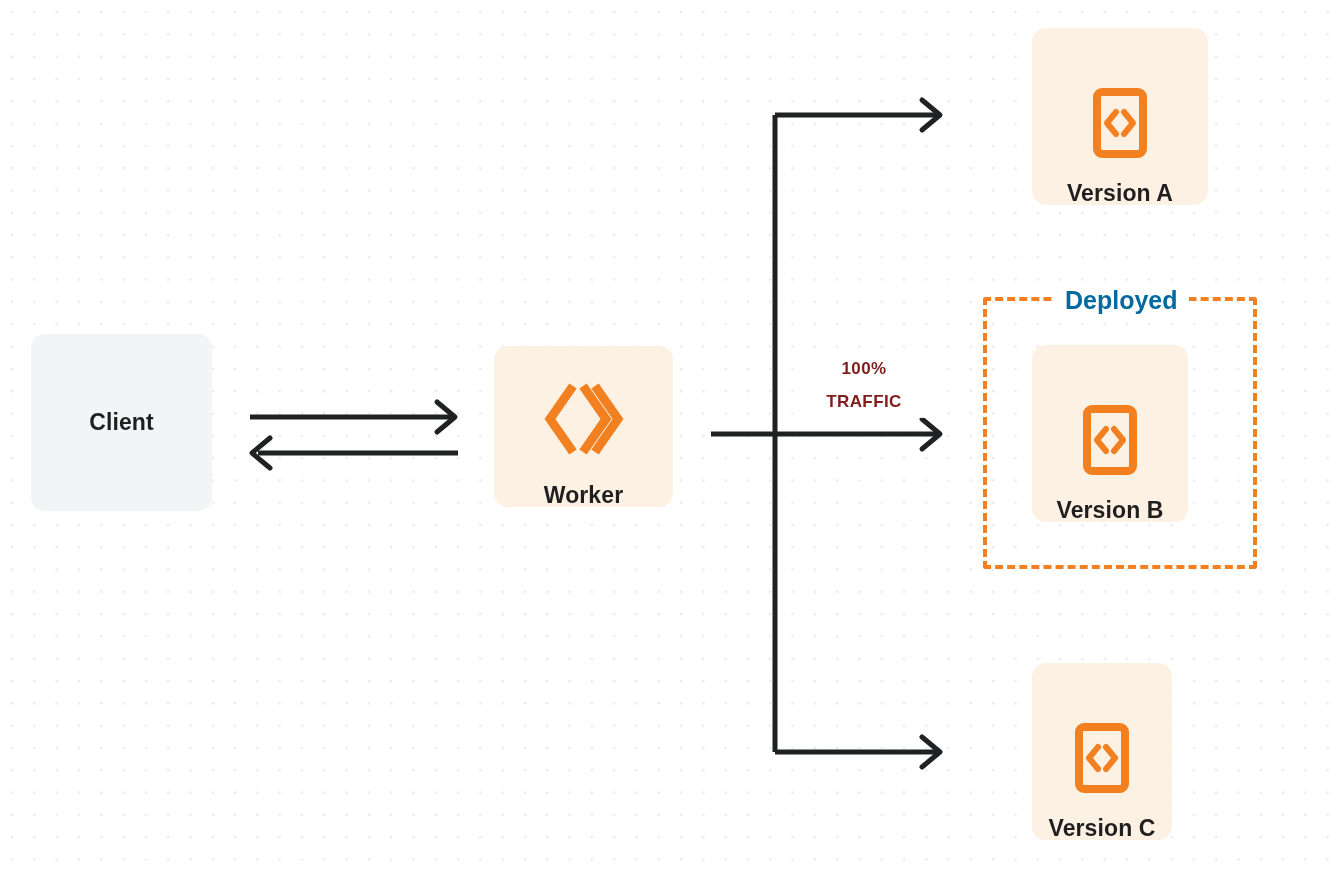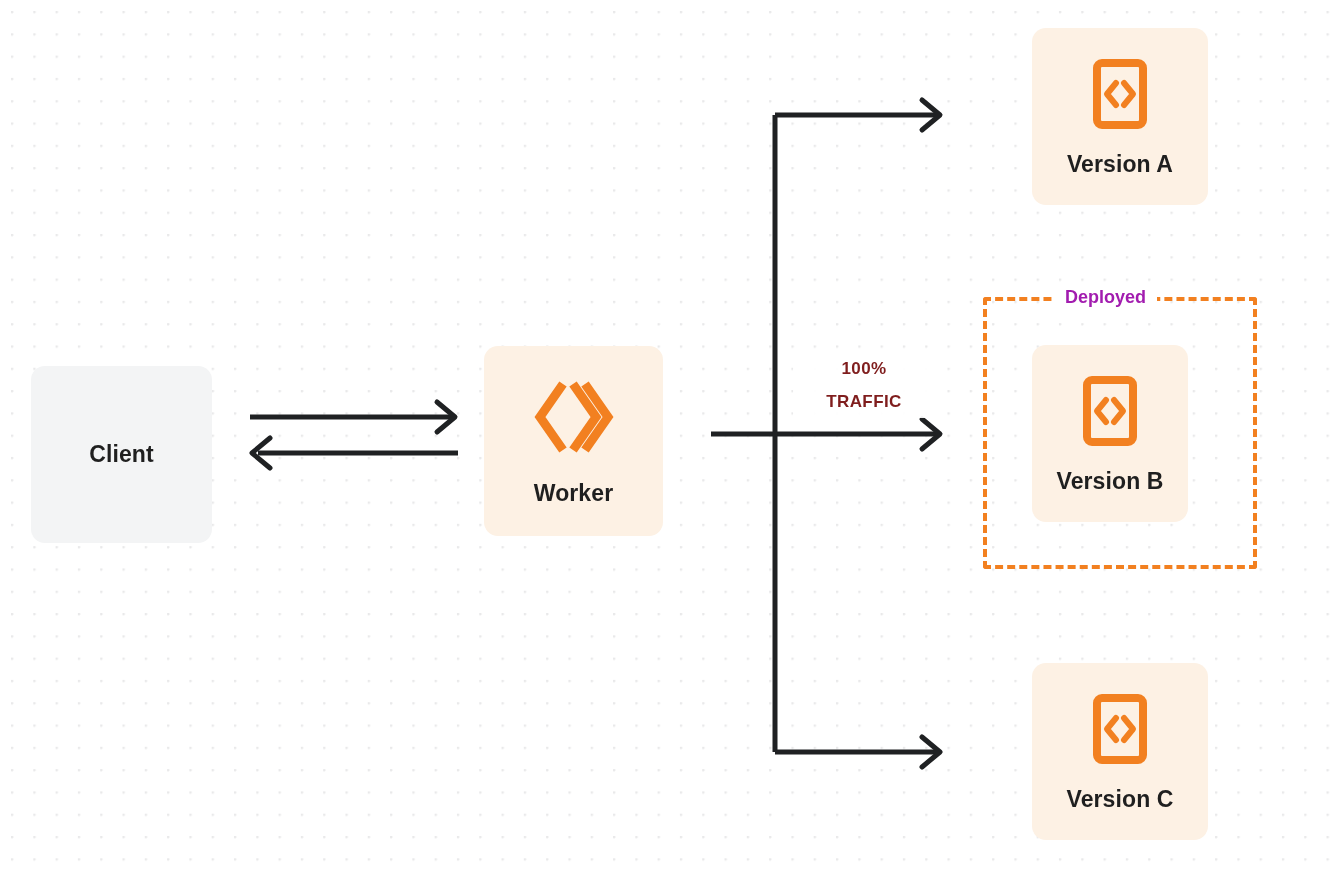--- a/index.html
+++ b/index.html
@@ -25,20 +25,21 @@
     display: flex;
     flex-direction: column;
     align-items: center;
     justify-content: center;
   }
   .node-client {
     background: #f3f4f5;
   }
   .node-orange {
     background: #fdf1e4;
+    justify-content: flex-end;
   }
   .node-label {
     font-size: 23px;
     font-weight: bold;
     color: #1f1f1f;
     letter-spacing: 0.1px;
     line-height: 1;
   }
   .node-icon {
     display: block;
@@ -53,22 +54,22 @@
 
   .deployed-frame {
     position: absolute;
     border: 4px dashed #f28020;
     border-radius: 3px;
     box-sizing: border-box;
   }
   .deployed-title {
     position: absolute;
     background: #ffffff;
-    color: #a21caf;
-    font-size: 18px;
+    color: #0369a1;
+    font-size: 25px;
     font-weight: bold;
     line-height: 1;
     padding: 0 11px;
     white-space: nowrap;
   }
 
   .traffic-label {
     position: absolute;
     text-align: center;
     color: #7f1d1d;
@@ -134,25 +135,25 @@
       <polyline class="edge-head" points="922,419 940,434 922,449"></polyline>
       <polyline class="edge-head" points="922,737 940,752 922,767"></polyline>
     </g>
   </svg>
 
   <div class="traffic-label" style="left:793px; top:352px; width:130px;">
     <div>100%</div>
     <div>TRAFFIC</div>
   </div>
 
-  <div class="node node-client" style="left:31px; top:366px; width:181px; height:177px;align-items:center;">
+  <div class="node node-client" style="left:31px; top:334px; width:181px; height:177px;align-items:center;">
     <div class="node-label">Client</div>
   </div>
 
-  <div class="node node-orange" style="left:484px; top:346px; width:179px; height:190px;">
+  <div class="node node-orange" style="left:494px; top:346px; width:179px; height:161px;">
     <span class="node-icon">
       <svg width="84" height="78" viewBox="0 0 84 78" fill="none">
         <path d="M31 6 L8 39 L31 72" stroke="#f28020" stroke-width="9" stroke-linecap="butt" fill="none"></path>
         <path d="M41 6 L64 39 L41 72" stroke="#f28020" stroke-width="9" stroke-linecap="butt" fill="none"></path>
         <path d="M53 6 L76 39 L53 72" stroke="#f28020" stroke-width="9" stroke-linecap="butt" fill="none"></path>
       </svg>
     </span>
     <div class="node-label worker-label">Worker</div>
   </div>
 
@@ -174,21 +175,21 @@
     <span class="node-icon">
       <svg width="56" height="72" viewBox="0 0 56 72" fill="none">
         <rect x="5" y="5" width="46" height="62" rx="5" ry="5" stroke="#f28020" stroke-width="8" fill="none"></rect>
         <path d="M24 25 L15 36 L24 47" stroke="#f28020" stroke-width="6" stroke-linecap="round" stroke-linejoin="round" fill="none"></path>
         <path d="M32 25 L41 36 L32 47" stroke="#f28020" stroke-width="6" stroke-linecap="round" stroke-linejoin="round" fill="none"></path>
       </svg>
     </span>
     <div class="node-label version-label">Version B</div>
   </div>
 
-  <div class="node node-orange" style="left:1032px; top:663px; width:176px; height:177px;">
+  <div class="node node-orange" style="left:1032px; top:663px; width:140px; height:177px;">
     <span class="node-icon">
       <svg width="56" height="72" viewBox="0 0 56 72" fill="none">
         <rect x="5" y="5" width="46" height="62" rx="5" ry="5" stroke="#f28020" stroke-width="8" fill="none"></rect>
         <path d="M24 25 L15 36 L24 47" stroke="#f28020" stroke-width="6" stroke-linecap="round" stroke-linejoin="round" fill="none"></path>
         <path d="M32 25 L41 36 L32 47" stroke="#f28020" stroke-width="6" stroke-linecap="round" stroke-linejoin="round" fill="none"></path>
       </svg>
     </span>
     <div class="node-label version-label">Version C</div>
   </div>
 

